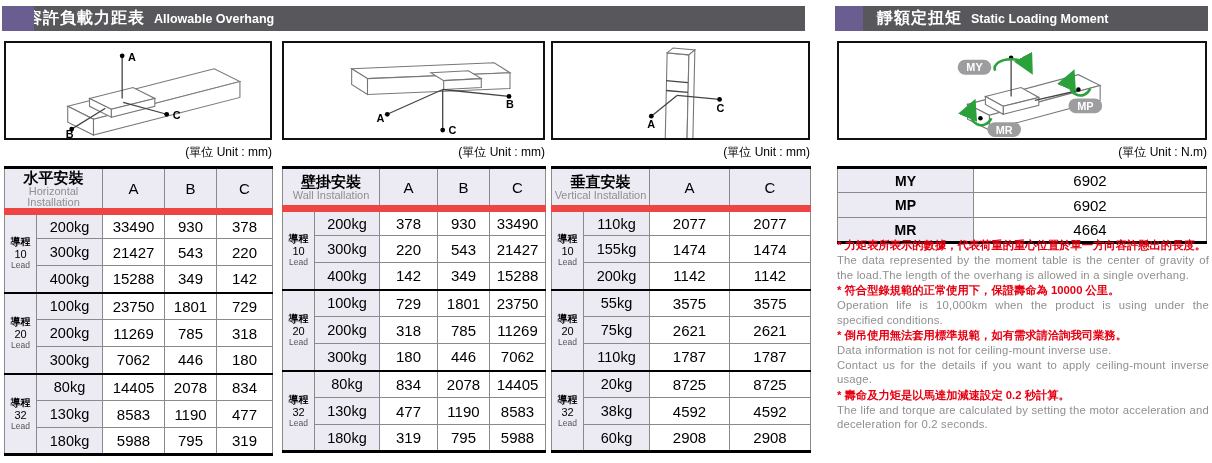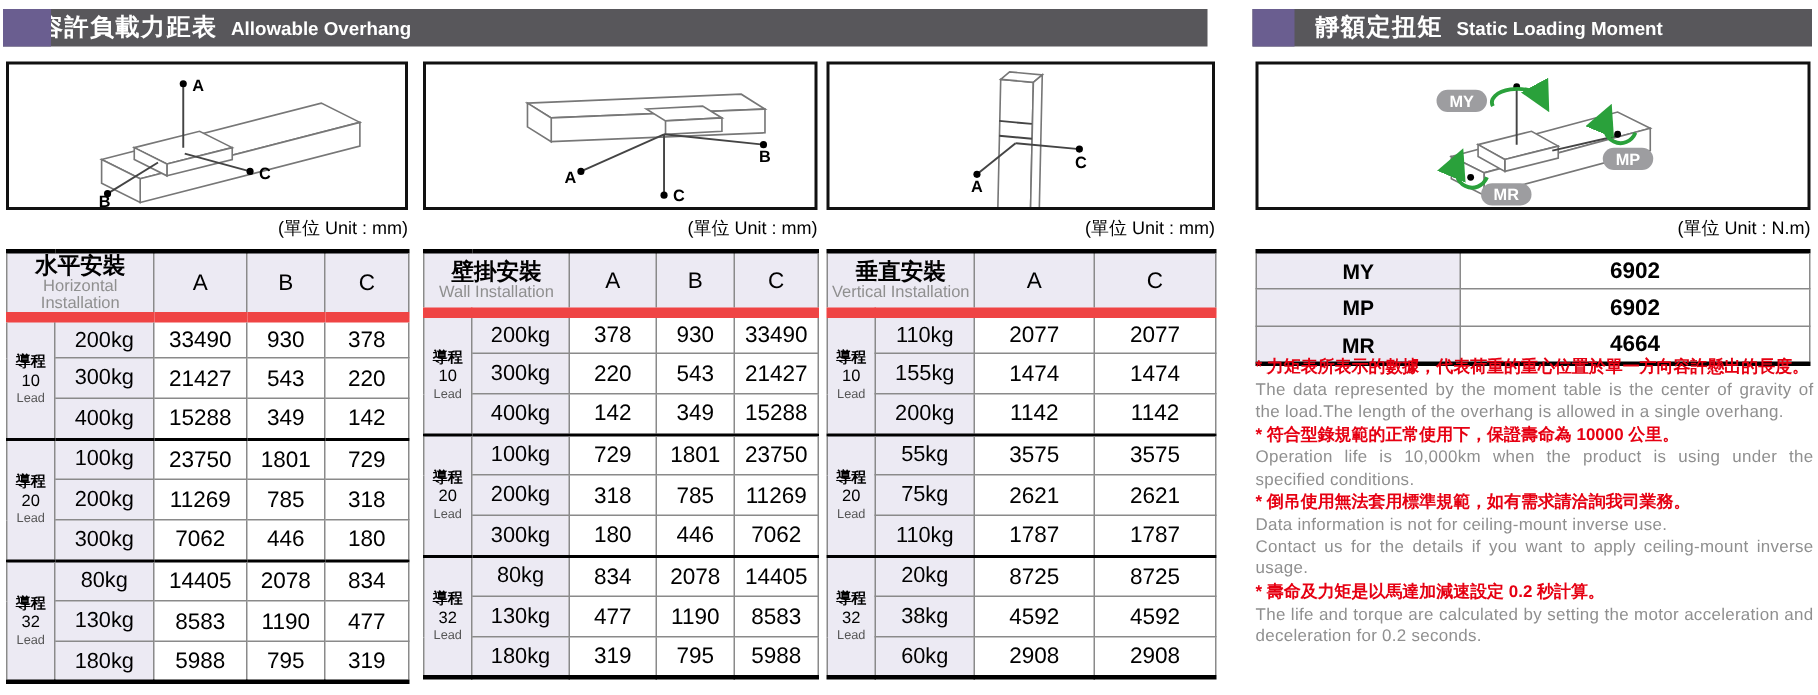--- a/index.html
+++ b/index.html
@@ -32,21 +32,21 @@
   table.ov .lead-num{font-size:11px;line-height:12px;}
   table.ov .lead-en{font-size:8.5px;color:#555;line-height:10px;}
   table.ov td.w{background:#eceaf3;text-align:center;font-size:14.5px;color:#000;}
   table.ov td.v{background:#fff;text-align:center;font-size:15px;color:#000;}
   table.ov tr.sep td{border-top:2px solid #000;}
 
   
   table.mo{position:absolute;border-collapse:collapse;table-layout:fixed;background:#fff;
            border-left:1.2px solid #000;border-right:1.2px solid #000;
            border-top:3px solid #000;border-bottom:3px solid #000;}
-  table.mo td{border:1px solid #8a8a8a;height:25px;box-sizing:border-box;font-weight:bold;}
+  table.mo td{border:1px solid #8a8a8a;height:25px;box-sizing:border-box;}
   table.mo td.ml{width:136px;background:#eceaf3;text-align:center;font-weight:bold;font-size:14px;}
   table.mo td.mv{text-align:center;font-size:15px;}
 
   
   .notes{position:absolute;}
   .note-cn{color:#e60012;font-weight:bold;font-size:11.3px;line-height:16px;}
   .note-en{color:#8f8f8f;font-size:11.3px;line-height:14.5px;text-align:justify;white-space:pre-line;letter-spacing:0.2px;}
 
   
   .ln{stroke:#444;stroke-width:1.3;fill:none;}

